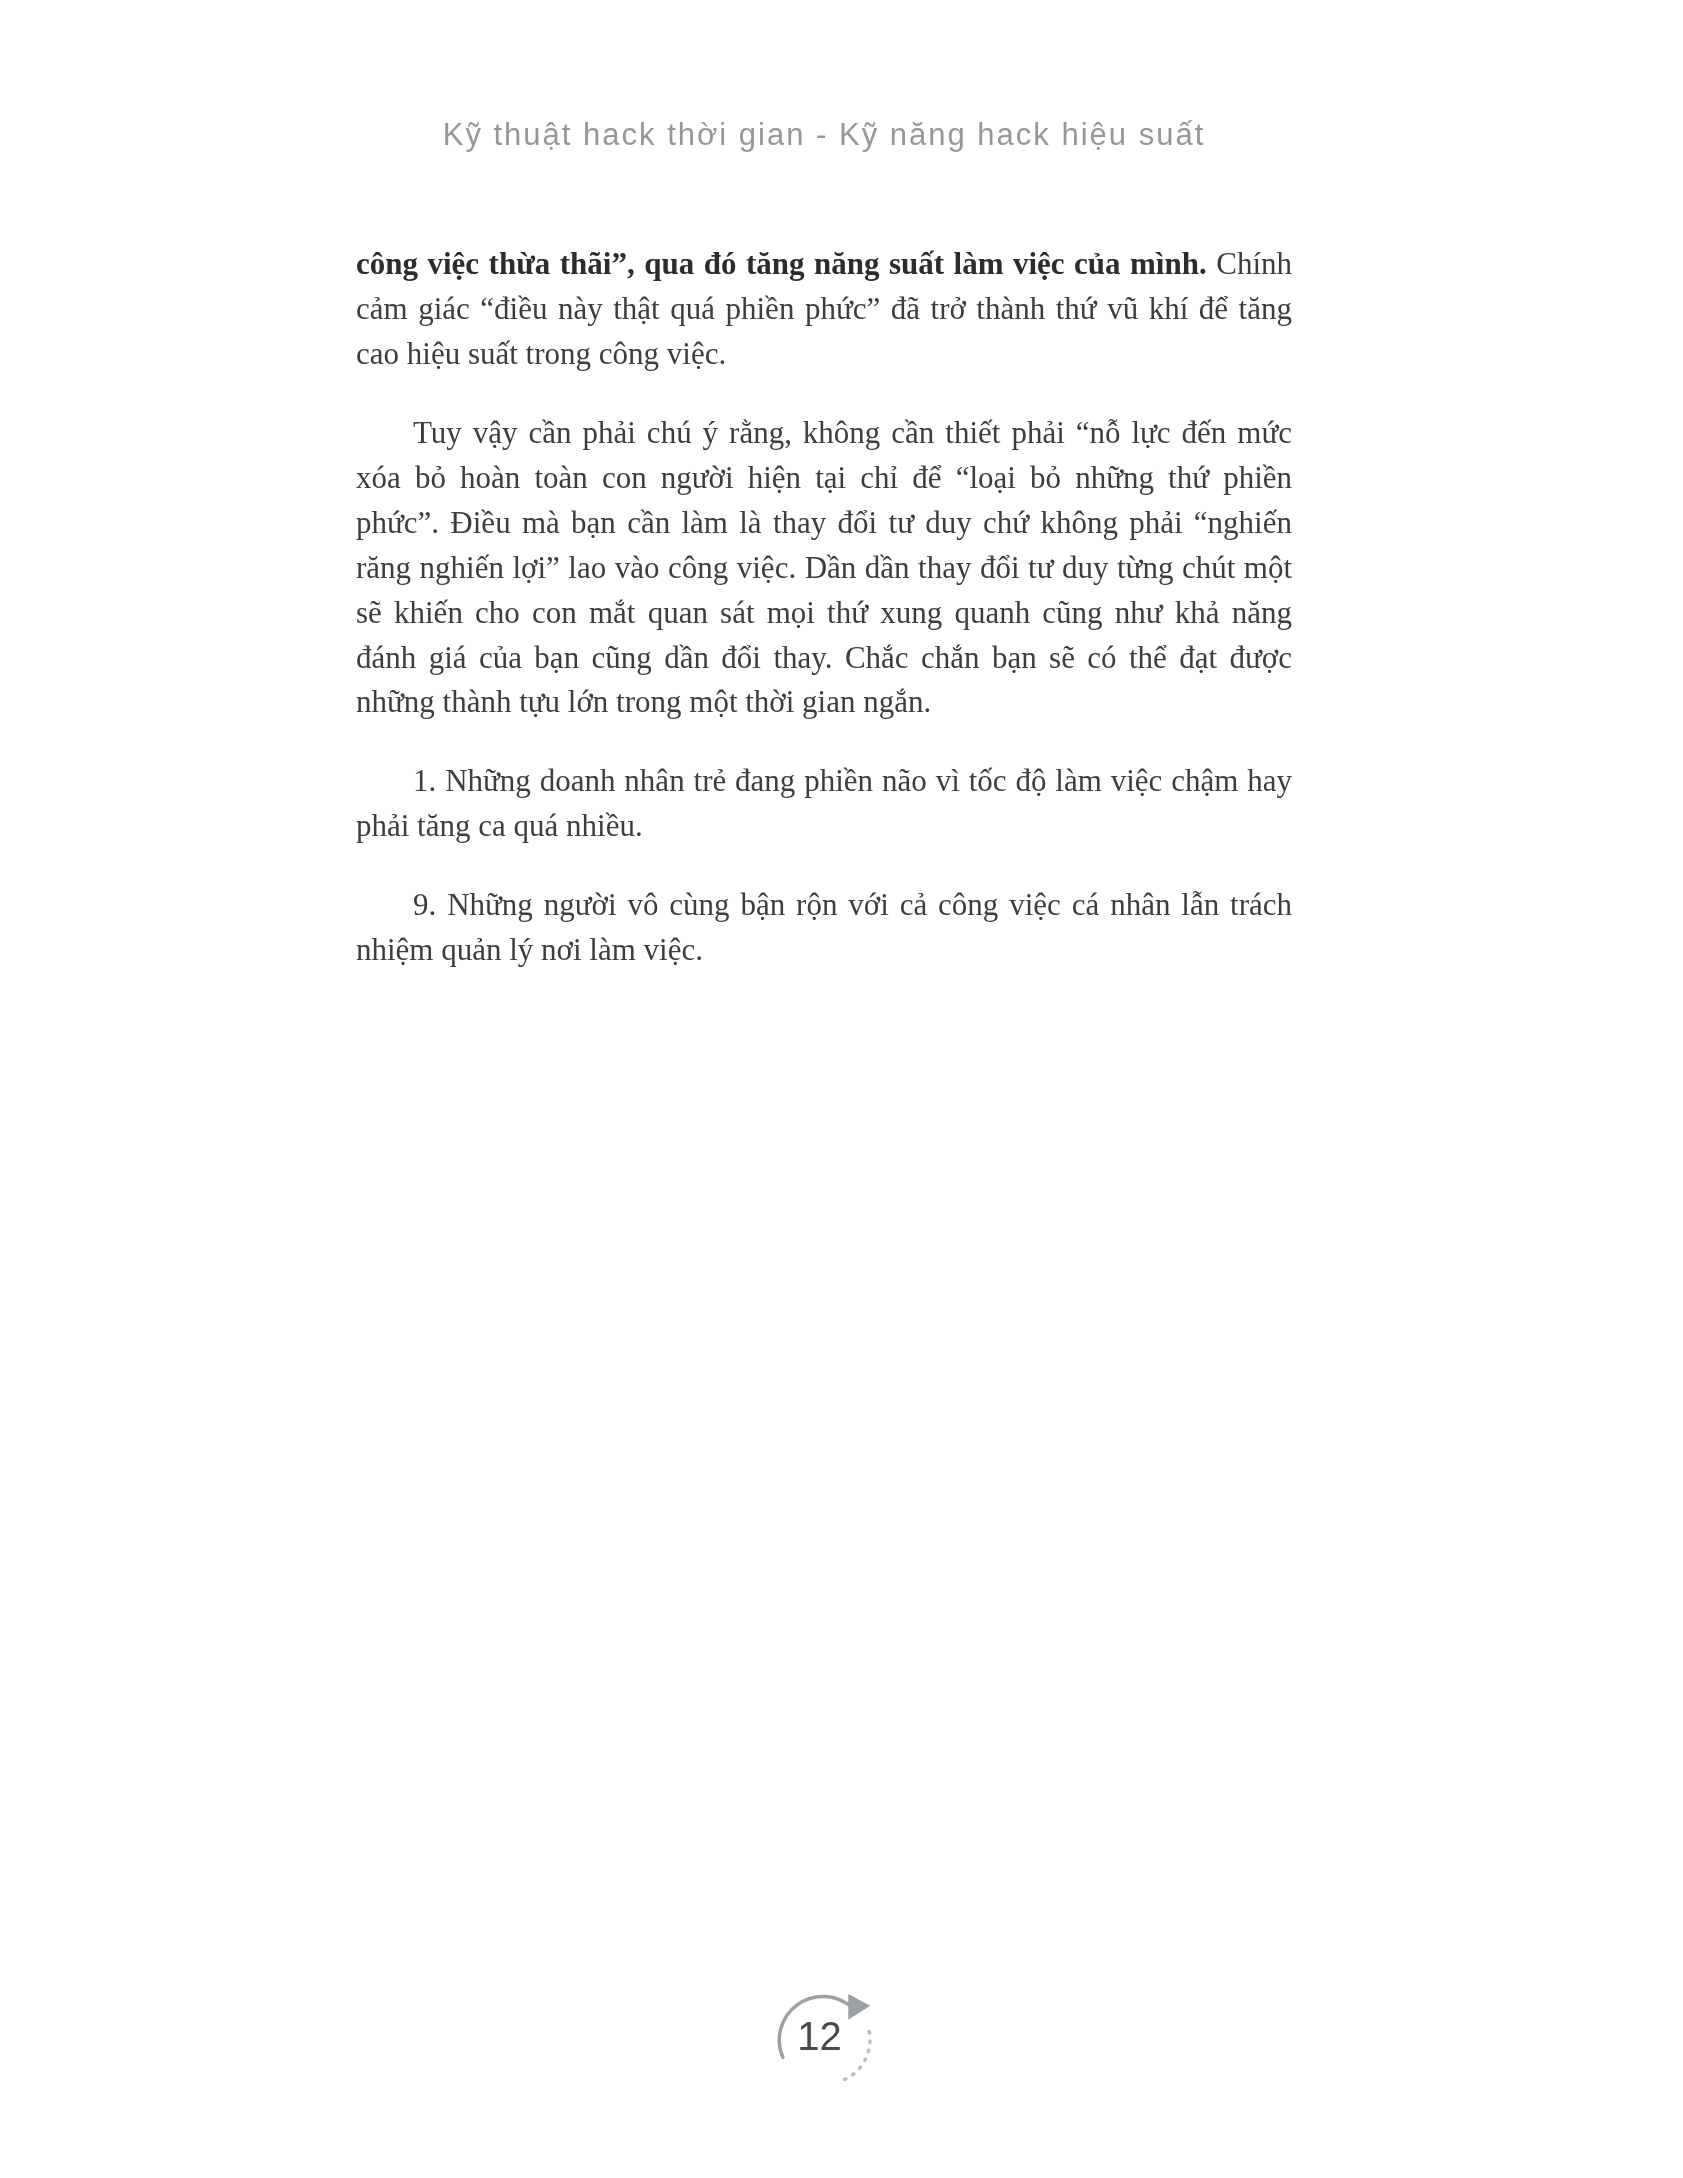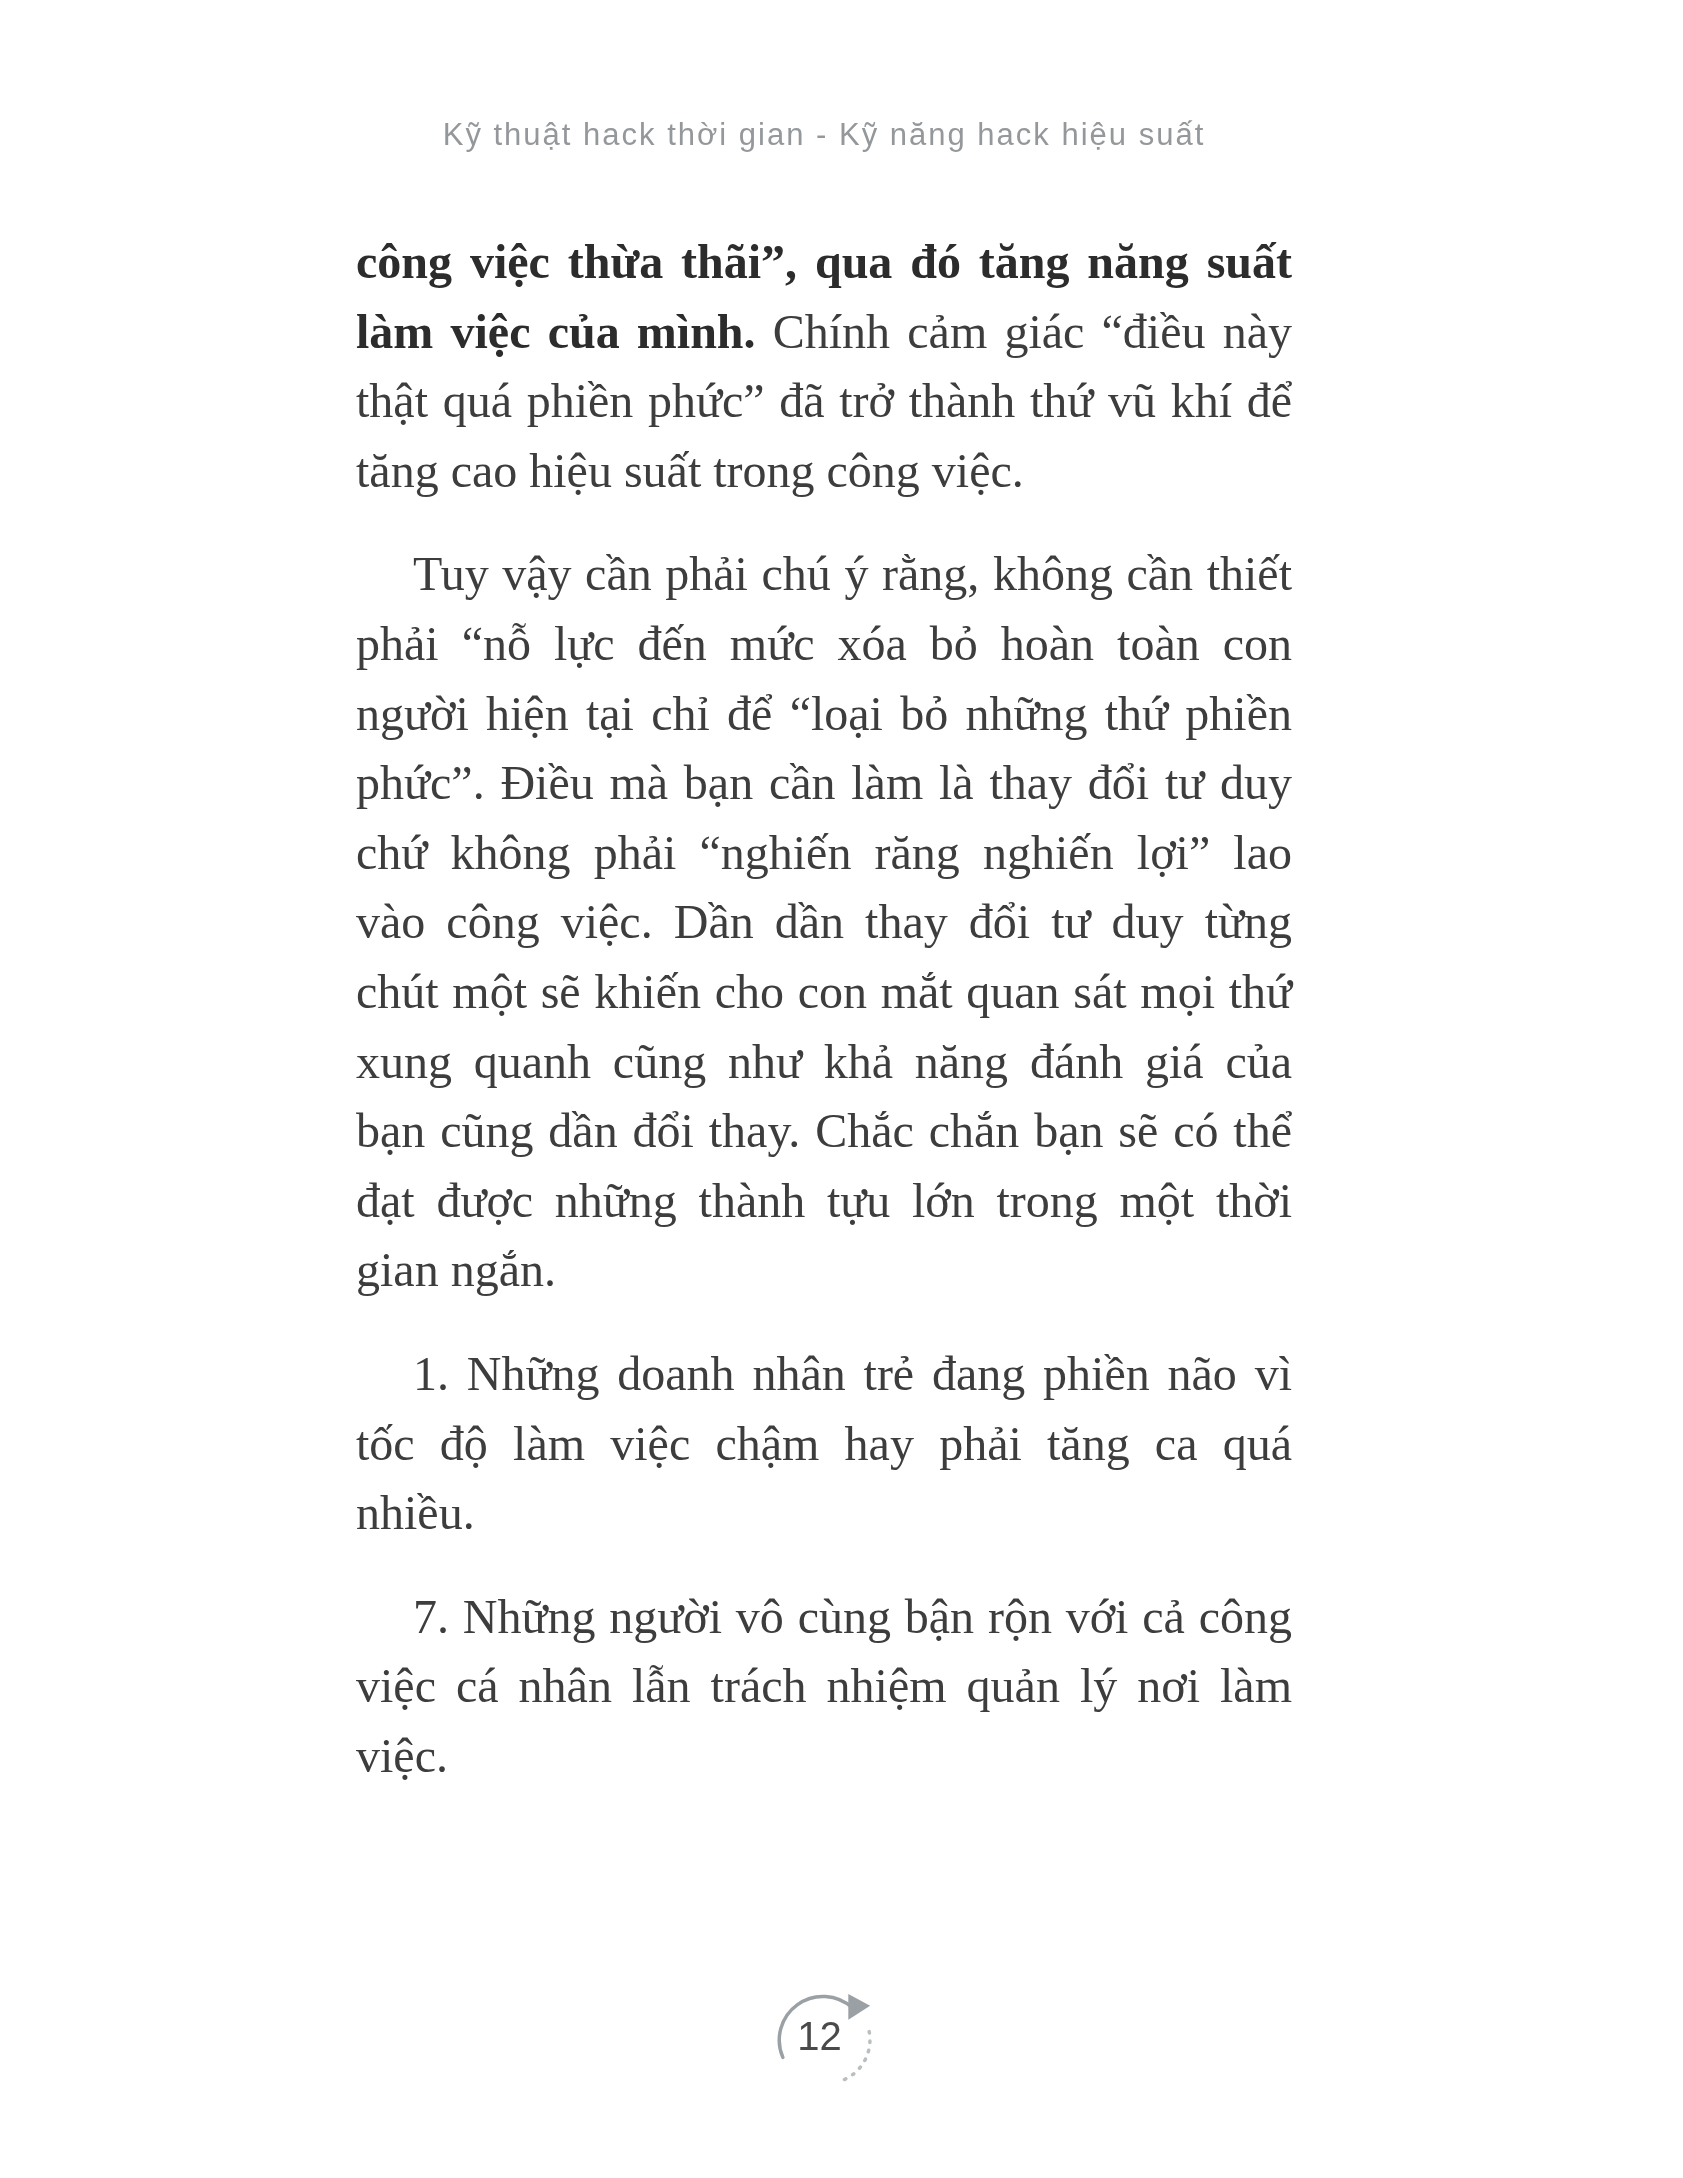--- a/index.html
+++ b/index.html
@@ -28,24 +28,24 @@
     letter-spacing: 2px;
     color: #95989b;
   }
   .textblock {
     position: absolute;
     top: 226px;
     left: 356px;
     width: 936px;
   }
   .textblock p {
-    font-size: 48px;
+    font-size: 31px;
     line-height: 1.45;
     text-align: justify;
-    margin: 1px 0 34px 0;
+    margin: 16px 0 34px 0;
     color: #3d3d3d;
   }
   .lead-bold {
     font-weight: bold;
     color: #2c2c2c;
   }
   .indent {
     text-indent: 57px;
   }
   .section-heading {
@@ -87,21 +87,21 @@
   <div class="textblock">
 
     <p><span class="lead-bold">công việc thừa thãi”, qua đó tăng năng suất làm việc của mình.</span><span> Chính cảm giác “điều này thật quá phiền phức” đã trở thành thứ vũ khí để tăng cao hiệu suất trong công việc.</span></p>
 
     <p class="indent">Tuy vậy cần phải chú ý rằng, không cần thiết phải “nỗ lực đến mức xóa bỏ hoàn toàn con người hiện tại chỉ để “loại bỏ những thứ phiền phức”. Điều mà bạn cần làm là thay đổi tư duy chứ không phải “nghiến răng nghiến lợi” lao vào công việc. Dần dần thay đổi tư duy từng chút một sẽ khiến cho con mắt quan sát mọi thứ xung quanh cũng như khả năng đánh giá của bạn cũng dần đổi thay. Chắc chắn bạn sẽ có thể đạt được những thành tựu lớn trong một thời gian ngắn.</p>
 
 
 
     <p class="indent">1. Những doanh nhân trẻ đang phiền não vì tốc độ làm việc chậm hay phải tăng ca quá nhiều.</p>
 
-    <p class="indent">7. Những người vô cùng bận rộn với cả công việc cá nhân lẫn trách nhiệm quản lý nơi làm việc.</p>
+    <p class="indent">9. Những người vô cùng bận rộn với cả công việc cá nhân lẫn trách nhiệm quản lý nơi làm việc.</p>
 
 
   </div>
 
   <div class="footer">
     <svg width="123" height="123" viewBox="0 0 124 124">
 
       <path d="M 18 78 A 44 44 0 0 1 88 28" fill="none" stroke="#9aa0a4" stroke-width="3.5" stroke-linecap="round"></path>
 
       <polygon points="84,14 106,26 84,40" fill="#9aa0a4"></polygon>

